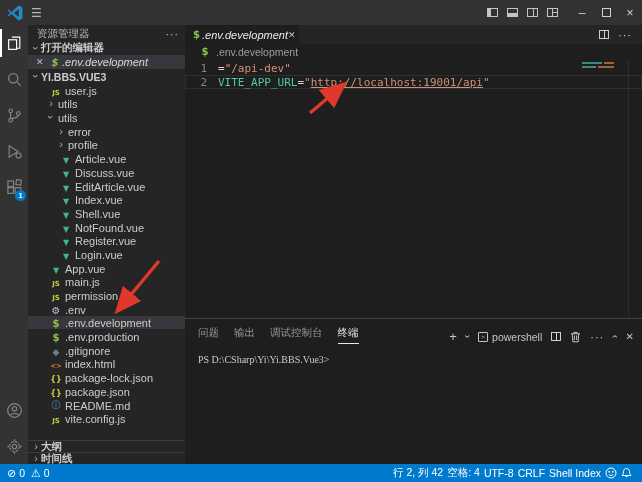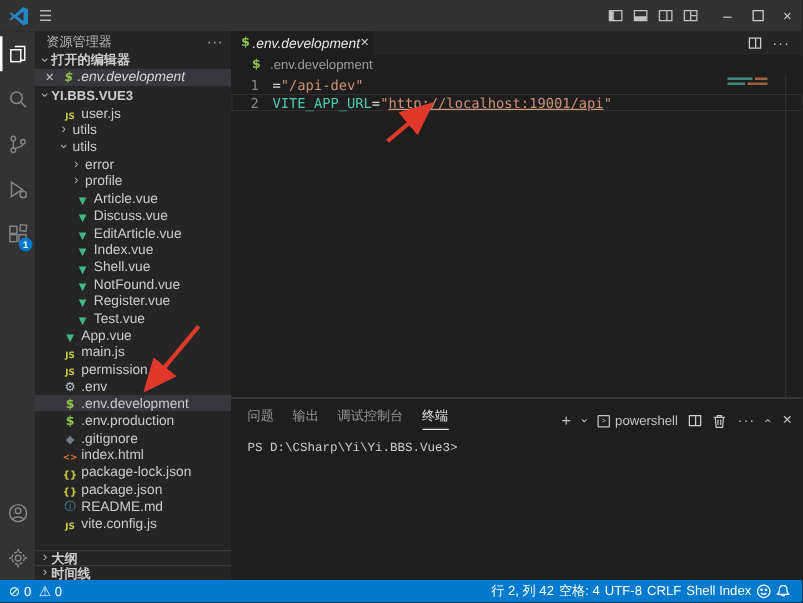--- a/index.html
+++ b/index.html
@@ -73,21 +73,21 @@
   .panel-header{height:25px;display:flex;align-items:flex-end;padding:0 8px 0 13px;font-size:10.5px;flex-shrink:0}
   .panel-tabs{display:flex;gap:15px}
   .panel-tab{color:#969696;padding:4px 0 3px}
   .panel-tab.active{color:#e7e7e7;border-bottom:1px solid #e7e7e7}
   .panel-actions{margin-left:auto;display:flex;align-items:center;gap:9px;color:#c5c5c5}
   .pa-plus{font-size:13px}
   .chev-s{display:inline-block;font-size:10px;transform:rotate(90deg);color:#c5c5c5}
   .chev-up{display:inline-block;font-size:10px;transform:rotate(-90deg);color:#c5c5c5}
   .ps-chip{display:flex;align-items:center;gap:4px}
   .term-icon{width:10px;height:10px;border:1px solid #c5c5c5;border-radius:1px;font-size:6px;display:flex;align-items:center;justify-content:center;color:#c5c5c5}
-  .panel-body{flex:1;font-family:Liberation Mono, monospace;font-size:10px;color:#cccccc;padding:10px 0 0 13px}
+  .panel-body{flex:1;font-family:Liberation Serif, serif;font-size:10px;color:#cccccc;padding:10px 0 0 13px}
   
   .statusbar{height:18px;background:#007acc;color:#ffffff;display:flex;align-items:center;font-size:10.5px;padding:0 10px 0 7px}
   .sb-left{display:flex;align-items:center;gap:3px}
   .sb-right{margin-left:auto;display:flex;align-items:center;gap:4px;white-space:nowrap}
   .st-ic{font-size:11px}
   
   .arrows{position:absolute;left:0;top:0;pointer-events:none;z-index:60}
   svg.ico{display:block}
 </style>
 </head>
@@ -242,21 +242,21 @@
         <div class="tree-row" style="padding-left: 28px;">
           <span class="ficon" style="color: rgb(65, 184, 131); font-size: 8px; font-weight: normal; margin-left: 3px;">▼</span>
           <span class="tree-name">NotFound.vue</span>
         </div>
         <div class="tree-row" style="padding-left: 28px;">
           <span class="ficon" style="color: rgb(65, 184, 131); font-size: 8px; font-weight: normal; margin-left: 3px;">▼</span>
           <span class="tree-name">Register.vue</span>
         </div>
         <div class="tree-row" style="padding-left: 28px;">
           <span class="ficon" style="color: rgb(65, 184, 131); font-size: 8px; font-weight: normal; margin-left: 3px;">▼</span>
-          <span class="tree-name">Test.vue</span>
+          <span class="tree-name">Login.vue</span>
         </div>
         <div class="tree-row" style="padding-left: 18px;">
           <span class="ficon" style="color: rgb(65, 184, 131); font-size: 8px; font-weight: normal; margin-left: 3px;">▼</span>
           <span class="tree-name">App.vue</span>
         </div>
         <div class="tree-row" style="padding-left: 18px;">
           <span class="ficon" style="color: rgb(203, 203, 65); font-size: 7px; font-weight: bold; margin-left: 3px;">JS</span>
           <span class="tree-name">main.js</span>
         </div>
         <div class="tree-row" style="padding-left: 18px;">

